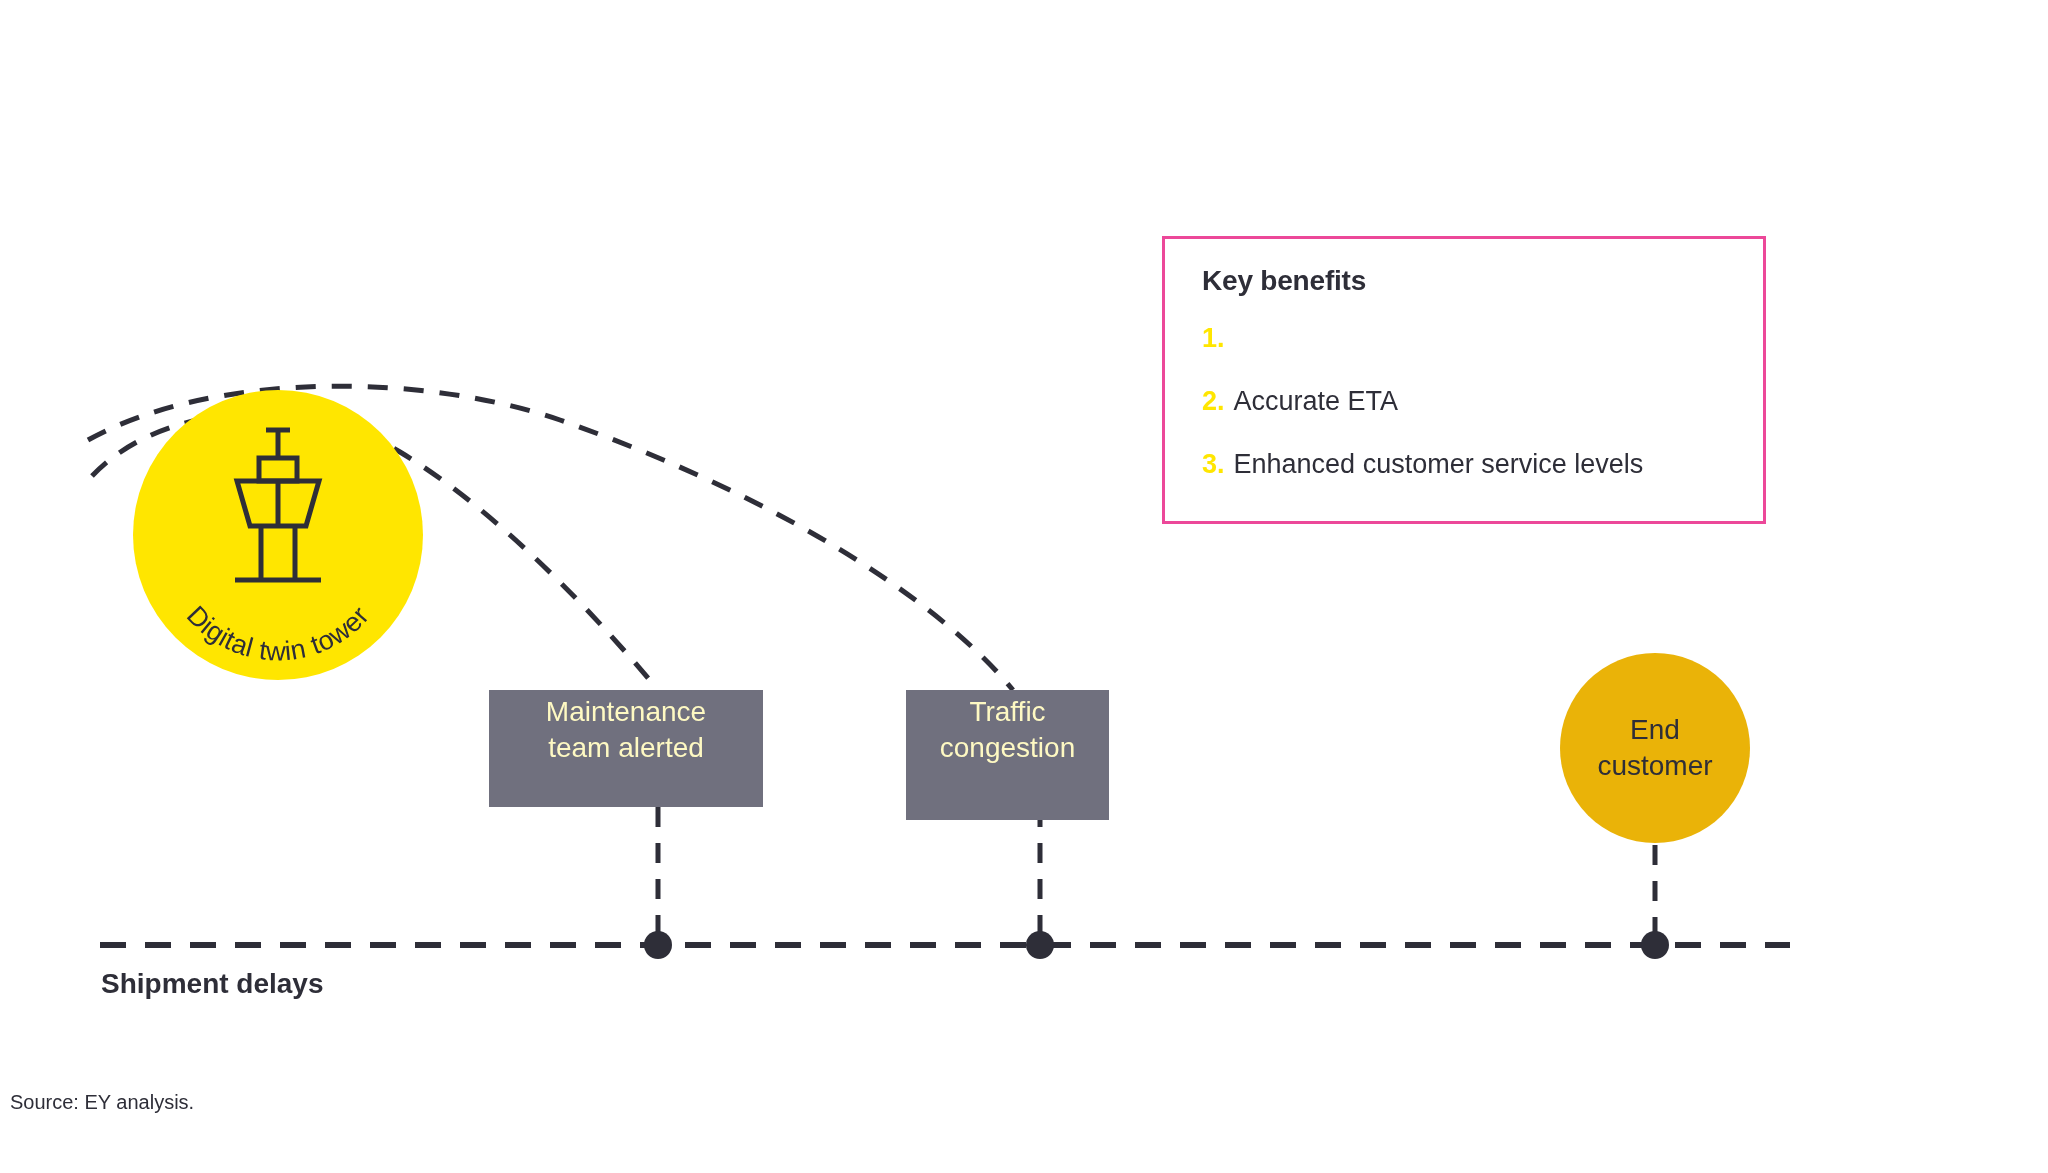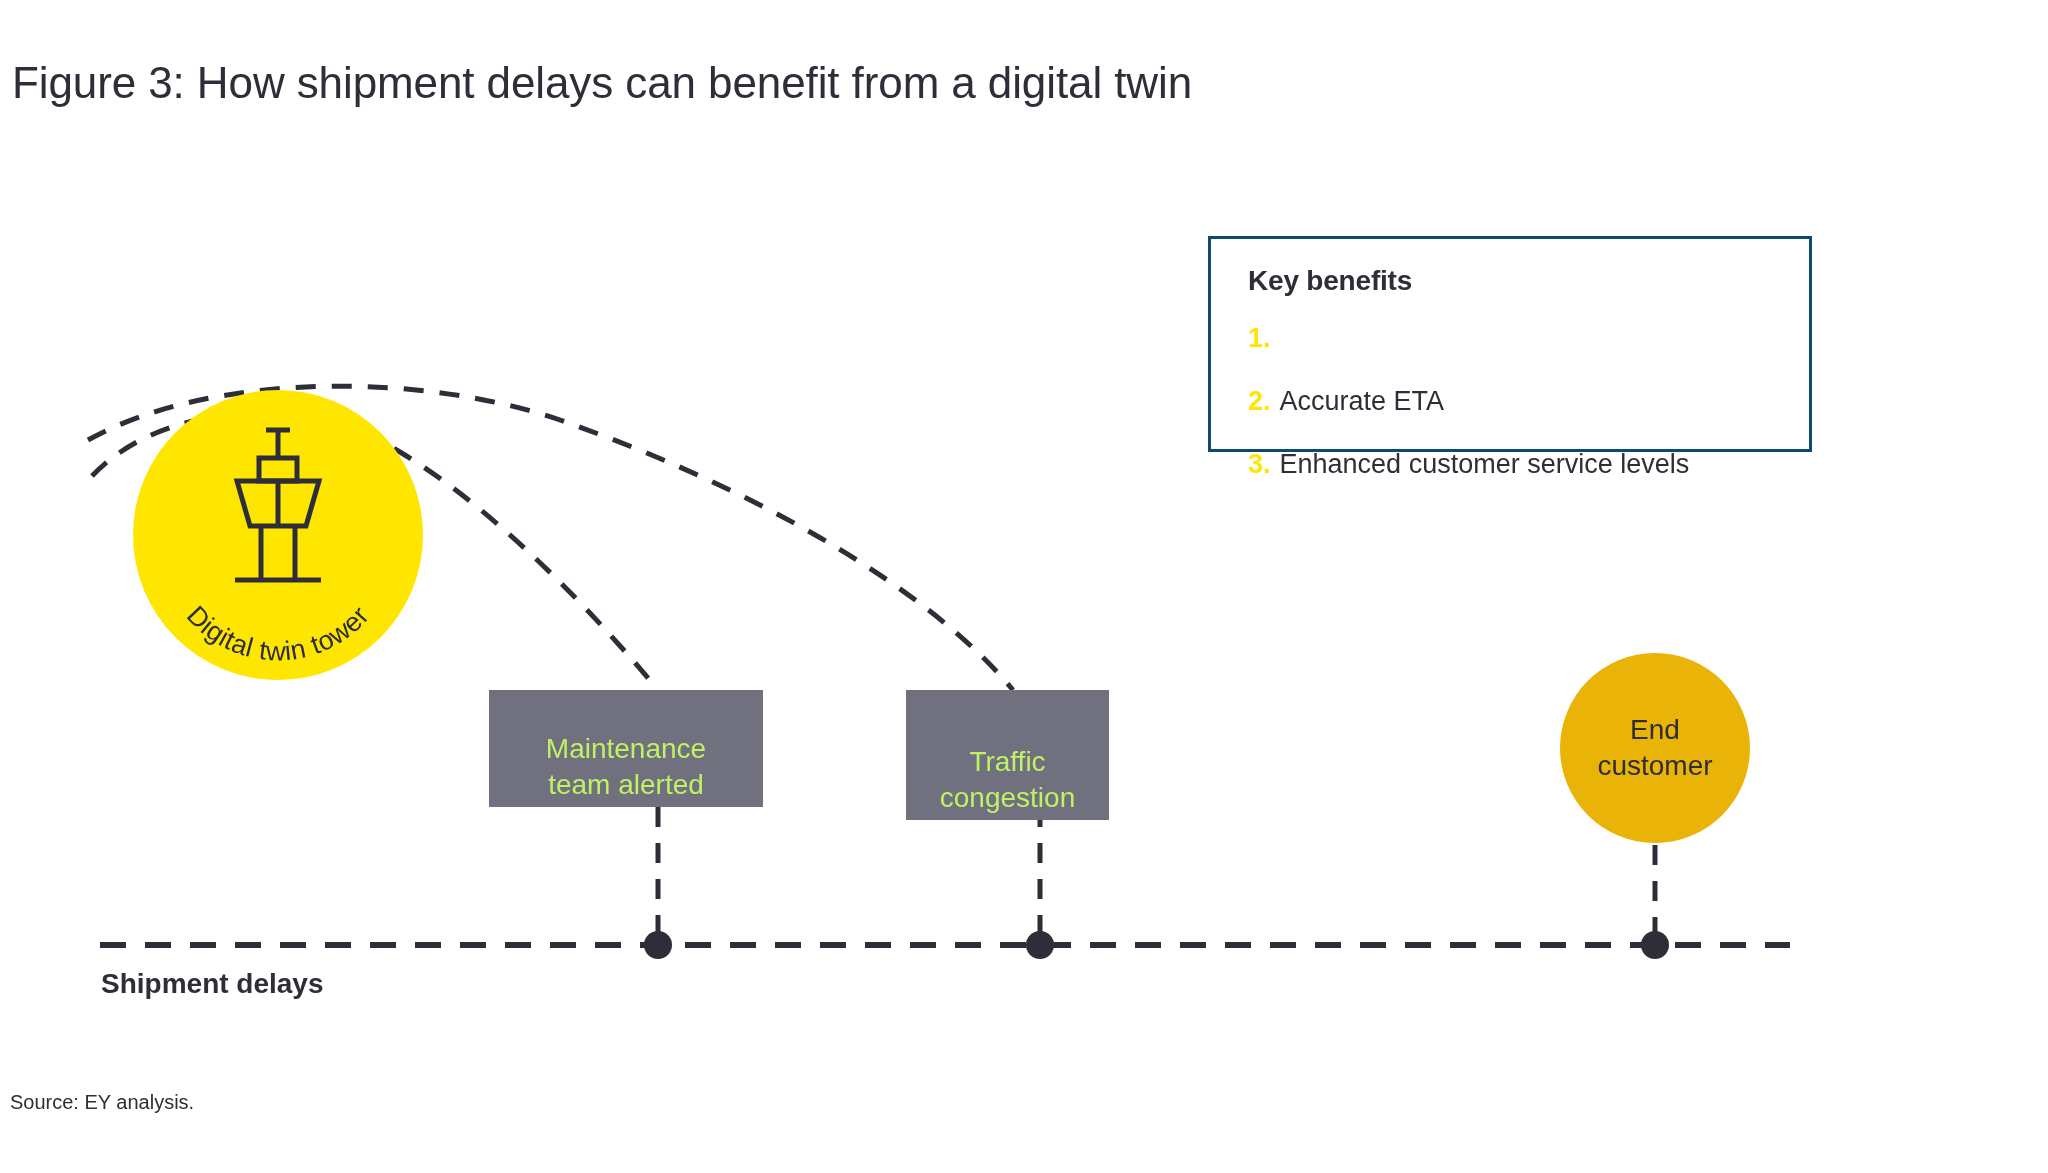--- a/index.html
+++ b/index.html
@@ -33,25 +33,25 @@
     font-size: 44px;
     font-weight: 400;
     letter-spacing: -0.1px;
     color: #2E2E38;
     white-space: nowrap;
   }
 
   
   .benefits-box {
     position: absolute;
-    left: 1208px;
+    left: 1162px;
     top: 236px;
     width: 604px;
-    height: 216px;
-    border: 3px solid #0c4a6e;
+    height: 288px;
+    border: 3px solid #ec4899;
     box-sizing: border-box;
     background: #ffffff;
   }
   .benefits-title {
     position: absolute;
     left: 37px;
     top: 26px;
     font-size: 28px;
     font-weight: 700;
     color: #2E2E38;
@@ -111,23 +111,23 @@
     font-family: "Liberation Sans", sans-serif;
     font-size: 27px;
     fill: #2E2E38;
     letter-spacing: 0.4px;
   }
 
   
   .stage-box {
     position: absolute;
     background: #70707E;
-    color: #bef264;
+    color: #fef9c3;
     display: flex;
-    align-items: flex-end;
+    align-items: flex-start;
     justify-content: center;
     text-align: center;
     font-size: 28px;
     line-height: 1.28;
     font-weight: 400;
     box-sizing: border-box;
     padding: 4px 10px;
   }
   .stage-maintenance { left: 489px; top: 690px; width: 274px; height: 117px; }
   .stage-traffic     { left: 906px; top: 690px; width: 203px; height: 130px; }
@@ -195,21 +195,20 @@
     stroke-dasharray: 26 19;
     stroke-linecap: butt;
   }
   .node-dot { fill: #2E2E38; }
 </style>
 </head>
 <body>
 
 <div id="figure-root">
 
-  <div class="figure-title">Figure 3: How shipment delays can benefit from a digital twin</div>
 
   <svg class="connector-layer" viewBox="0 0 2048 1173" xmlns="http://www.w3.org/2000/svg">
 
     <path class="dash-path" d="M 92 476 C 160 404, 300 392, 400 452 C 500 512, 600 620, 658 690"></path>
 
     <path class="dash-path" d="M 88 440 C 210 372, 420 372, 560 420 C 760 490, 930 590, 1013 690"></path>
 
     <path class="dash-path" d="M 658 807 L 658 940"></path>
 
     <path class="dash-path" d="M 1040 807 L 1040 940"></path>

